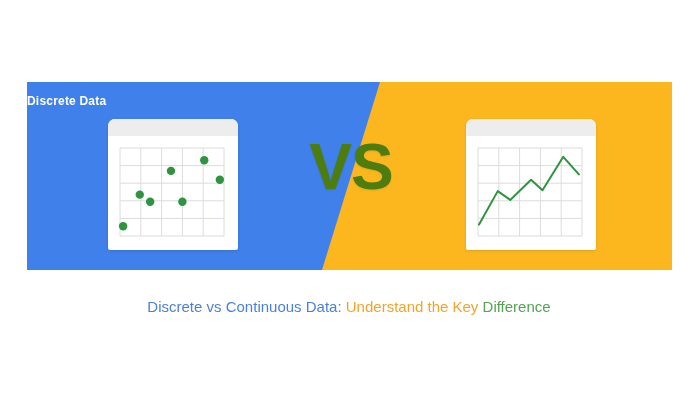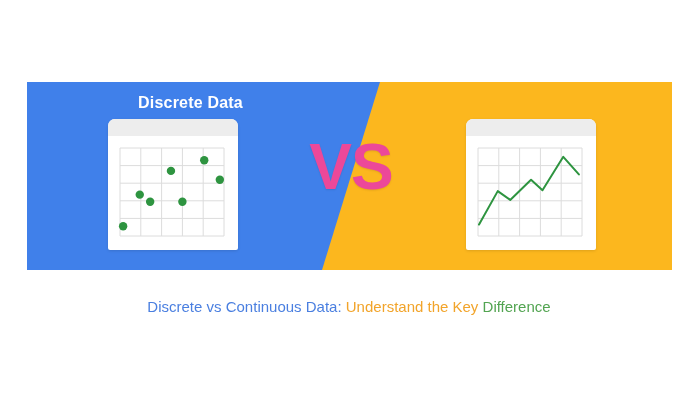--- a/index.html
+++ b/index.html
@@ -29,26 +29,26 @@
     inset: 0;
     width: 100%;
     height: 100%;
     display: block;
   }
 
   
   .panel-title {
     position: absolute;
     top: 12px;
-    font-size: 16px;
+    font-size: 12px;
     font-weight: bold;
     color: #ffffff;
     letter-spacing: 0.2px;
     white-space: nowrap;
-    text-align: center;
+    text-align: left;
   }
   #title-discrete { left: 0; width: 327px; }
   #title-continuous { left: 327px; width: 318px; }
 
   
   .chart-card {
     position: absolute;
     top: 37px;
     width: 130px;
     height: 131px;
@@ -77,21 +77,21 @@
   
   #vs {
     position: absolute;
     left: 274px;
     top: 53px;
     width: 100px;
     text-align: center;
     font-size: 64px;
     line-height: 64px;
     font-weight: bold;
-    color: #ec4899;
+    color: #4d7c0f;
     letter-spacing: -1px;
     text-shadow: 0 1px 2px rgba(0,0,0,0.10);
   }
 
   
   #caption {
     position: absolute;
     left: 0;
     top: 297px;
     width: 698px;

